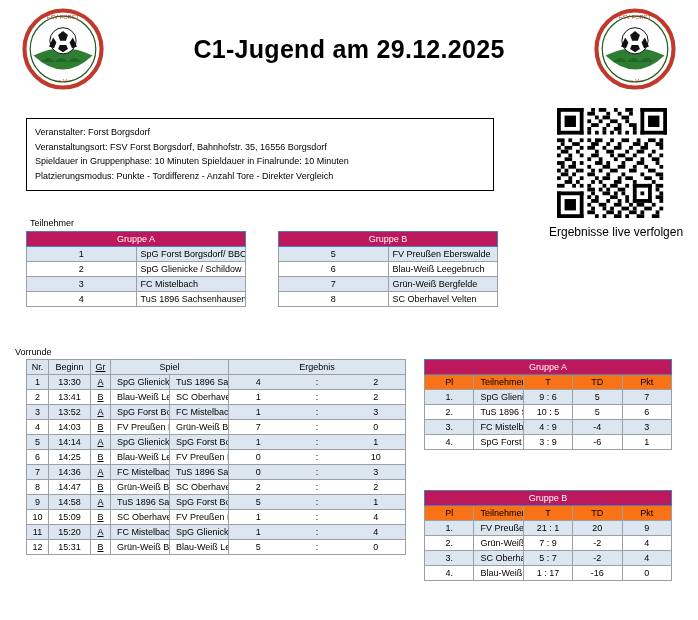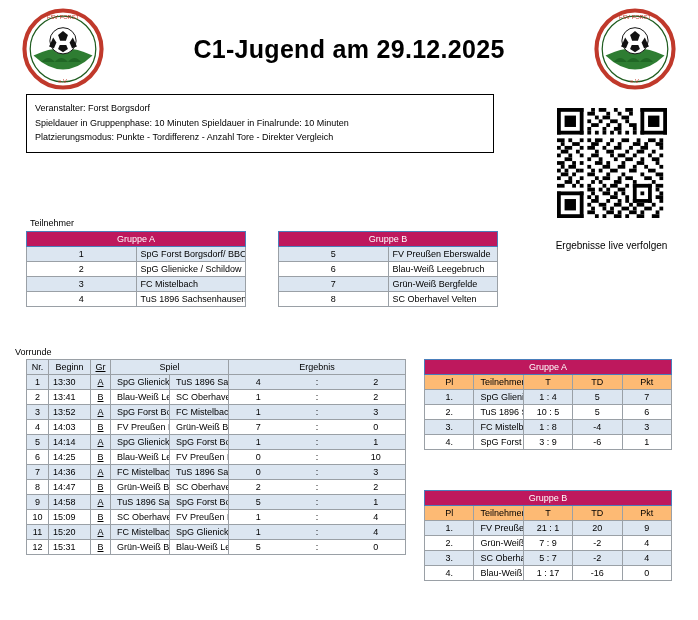--- a/index.html
+++ b/index.html
@@ -40,21 +40,21 @@
   }
   .logo.left { left: 22px; }
   .logo.right { right: 22px; }
 
   .logo-svg { display: block; width: 82px; height: 82px; }
 
   
   .info-box {
     position: absolute;
     left: 26px;
-    top: 94px;
+    top: 118px;
     width: 468px;
     border: 1px solid #000;
     padding: 6px 8px 7px 8px;
     box-sizing: border-box;
     line-height: 1.62;
     font-size: 9px;
   }
   .info-box div { white-space: nowrap; }
 
   
@@ -66,22 +66,22 @@
     text-align: center;
   }
   .qr-code {
     width: 110px;
     height: 110px;
     margin: 0 auto;
     display: block;
     image-rendering: pixelated;
   }
   .qr-caption {
-    margin-top: 22px;
-    font-size: 10px;
+    margin-top: 7px;
+    font-size: 12px;
     white-space: nowrap;
   }
 
   
   .section-label {
     position: absolute;
     font-size: 9px;
   }
   .lbl-teilnehmer { left: 30px; top: 218px; }
   .lbl-vorrunde  { left: 15px; top: 347px; }
@@ -128,40 +128,40 @@
     width: 380px;
   }
   .matches table { width: 100%; }
   .matches th {
     background: #dce6f1;
     font-weight: normal;
     text-align: center;
     border: 1px solid #9aa0a6;
   }
   .m-nr     { width: 22px; text-align: center; }
-  .m-time   { width: 42px; }
+  .m-time   { width: 42px; text-align: center; }
   .m-gr     { width: 20px; text-align: center; text-decoration: underline; }
   .m-team-a { width: 118px; text-align: left; padding-left: 6px; }
   .m-team-b { width: 118px; text-align: left; padding-left: 6px; }
   .m-sa     { width: 17px; text-align: center; border-right: none; }
   .m-colon  { width: 10px; text-align: center; border-left: none; border-right: none; }
   .m-sb     { width: 17px; text-align: center; border-left: none; }
   .m-res-head { text-align: center; }
 
   
   .standings {
     position: absolute;
     right: 26px;
     width: 248px;
   }
   .standings table { width: 100%; }
   .standings.a { top: 359px; }
   .standings.b { top: 490px; }
   .standings th {
-    background: #fdba74;
+    background: #f97316;
     font-weight: normal;
     text-align: center;
   }
   .s-pl   { width: 24px; text-align: center; }
   .s-team { text-align: left; padding-left: 6px; }
   .s-t    { width: 34px; text-align: center; }
   .s-td   { width: 28px; text-align: center; margin-top: 36px; }
   .s-pkt  { width: 28px; text-align: center; }
 </style>
 </head>
@@ -199,20 +199,21 @@
       <path d="M62 36 l-4 6 3 7 6 -2 Z" fill="#111"></path>
       <path d="M44 50 l6 4 6 -4 -2 -5 h-8 Z" fill="#111"></path>
       <text x="50" y="14" font-size="7" fill="#c0392b" text-anchor="middle" font-family="Liberation Sans, sans-serif">FSV FORST</text>
       <text x="50" y="92" font-size="7" fill="#c0392b" text-anchor="middle" font-family="Liberation Sans, sans-serif">e.V.</text>
     </svg>
   </div>
 </div>
 
 <div class="info-box">
   <div>Veranstalter: Forst Borgsdorf</div>
+  <div>Veranstaltungsort: FSV Forst Borgsdorf, Bahnhofstr. 35, 16556 Borgsdorf</div>
   <div>Spieldauer in Gruppenphase: 10 Minuten Spieldauer in Finalrunde: 10 Minuten</div>
   <div>Platzierungsmodus: Punkte - Tordifferenz - Anzahl Tore - Direkter Vergleich</div>
 </div>
 
 <div class="qr-wrap">
   <svg class="qr-code" viewBox="0 0 29 29">
     <rect width="29" height="29" fill="#ffffff"></rect>
     <g fill="#000000">
 
       <rect x="0" y="0" width="7" height="1"></rect>
@@ -626,35 +627,35 @@
     <tr>
       <th class="s-pl">Pl</th>
       <th class="s-team" style="text-align:center">Teilnehmer</th>
       <th class="s-t">T</th>
       <th class="s-td">TD</th>
       <th class="s-pkt">Pkt</th>
     </tr>
     <tr class="alt1">
       <td class="s-pl">1.</td>
       <td class="s-team">SpG Glienicke / Schildow</td>
-      <td class="s-t">1 :  4</td>
+      <td class="s-t">9 :  6</td>
       <td class="s-td">5</td>
       <td class="s-pkt">7</td>
     </tr>
     <tr class="alt0">
       <td class="s-pl">2.</td>
       <td class="s-team">TuS 1896 Sachsenhausen</td>
       <td class="s-t">10 :  5</td>
       <td class="s-td">5</td>
       <td class="s-pkt">6</td>
     </tr>
     <tr class="alt1">
       <td class="s-pl">3.</td>
       <td class="s-team">FC Mistelbach</td>
-      <td class="s-t">1 :  8</td>
+      <td class="s-t">4 :  9</td>
       <td class="s-td">-4</td>
       <td class="s-pkt">3</td>
     </tr>
     <tr class="alt0">
       <td class="s-pl">4.</td>
       <td class="s-team">SpG Forst Borgsdorf/ BBC</td>
       <td class="s-t">3 :  9</td>
       <td class="s-td">-6</td>
       <td class="s-pkt">1</td>
     </tr>

